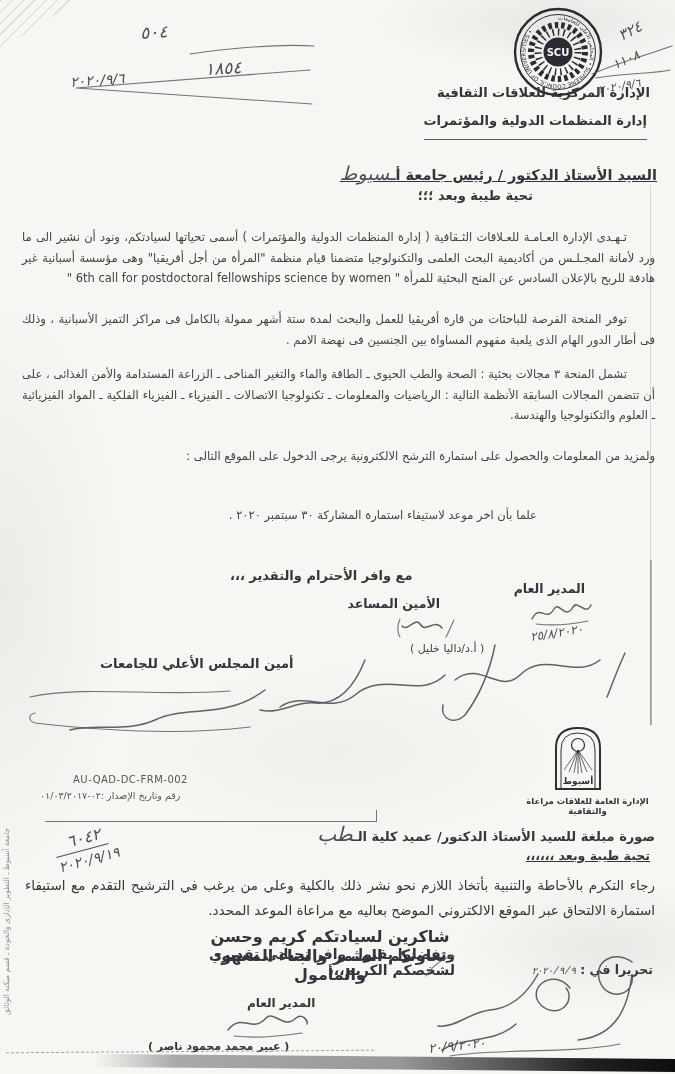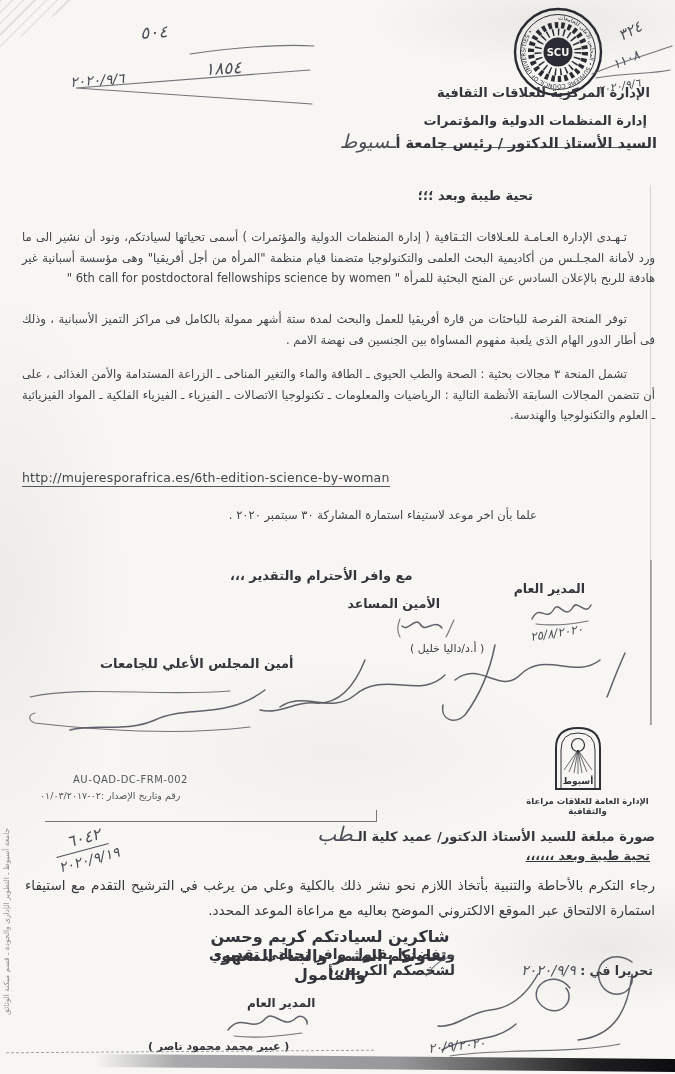--- a/index.html
+++ b/index.html
@@ -69,32 +69,32 @@
 
   <div class="abs hand ar" style="left:618px; top:22px; font-size:15px; transform:rotate(-28deg);">٣٢٤</div>
   <div class="abs hand ar" style="left:612px; top:52px; font-size:13px; transform:rotate(-24deg);">١١٠٨</div>
   <div class="abs hand ar" style="left:598px; top:80px; font-size:11px; transform:rotate(-10deg);">٢٠٢٠/٩/٦</div>
   <svg class="abs" style="left:590px; top:40px;" width="85" height="40" viewBox="0 0 85 40">
     <path class="scrawl-thin" d="M2,34 C30,22 60,14 82,6"></path>
     <path class="scrawl-thin" d="M6,38 C35,33 62,34 80,30"></path>
   </svg>
 
   <div class="abs ar bold" style="right:25px; top:85px; font-size:13px;">الإدارة المركزية للعلاقات الثقافية</div>
-  <div class="abs ar bold" style="right:28px; top:113px; font-size:13px; border-bottom:1px solid #5a5a62; padding-bottom:19px;">إدارة المنظمات الدولية والمؤتمرات</div>
+  <div class="abs ar bold" style="right:28px; top:113px; font-size:13px; border-bottom:1px solid #5a5a62; padding-bottom:11px;">إدارة المنظمات الدولية والمؤتمرات</div>
 
-  <div class="abs ar bold" style="right:18px; top:130px; font-size:14.5px;">
+  <div class="abs ar bold" style="right:18px; top:162px; font-size:14.5px;text-decoration:underline;">
     <span>السيد الأستاذ الدكتور /  رئيس جامعة أ</span><span class="hand" style="font-size:19px; font-weight:normal;">ـسيوط</span>
   </div>
 
   <div class="abs ar bold" style="right:142px; top:188px; font-size:13px;margin-left:37px;">تحية طيبة وبعد ؛؛؛</div>
 
   <div class="abs ar just" style="left:22px; right:20px; top:227px;">تـهـدى الإدارة العـامـة للعـلاقات الثـقافية ( إدارة المنظمات الدولية والمؤتمرات ) أسمى تحياتها لسيادتكم، ونود أن نشير الى ما ورد لأمانة المجـلـس من أكاديمية البحث العلمى والتكنولوجيا متضمنا قيام منظمة "المرأة من أجل أفريقيا" وهى مؤسسة أسبانية غير هادفة للربح بالإعلان السادس عن المنح البحثية للمرأة  " 6th call for postdoctoral fellowships science by women "</div>
   <div class="abs ar just" style="left:22px; right:20px; top:309px;">توفر المنحة الفرصة للباحثات من قارة أفريقيا للعمل والبحث لمدة ستة أشهر ممولة بالكامل فى مراكز التميز الأسبانية ، وذلك فى أطار الدور الهام الذى يلعبة مفهوم المساواة بين الجنسين فى نهضة الامم .</div>
   <div class="abs ar just" style="left:22px; right:20px; top:364px;">تشمل المنحة ٣ مجالات بحثية : الصحة والطب الحيوى ـ الطاقة والماء والتغير المناخى ـ الزراعة المستدامة والأمن الغذائى ، على أن تتضمن المجالات السابقة الأنظمة التالية : الرياضيات والمعلومات ـ تكنولوجيا الاتصالات ـ الفيزياء ـ الفيزياء الفلكية ـ المواد الفيزيائية ـ العلوم والتكنولوجيا والهندسة.</div>
-  <div class="abs url" style="left:22px; top:470px;">http://mujeresporafrica.es/6th-edition-science-by-woman</div>
+  <div class="abs ar" style="left:80px; right:20px; top:449px; font-size:11.5px; text-align:right; color:#42424a;">ولمزيد من المعلومات والحصول على استمارة الترشح الالكترونية  يرجى الدخول على الموقع التالى :</div>
   <div class="abs ar" style="right:138px; top:508px; font-size:11.5px; white-space:nowrap; color:#42424a;">علما بأن اخر موعد لاستيفاء استمارة المشاركة ٣٠ سبتمبر ٢٠٢٠ .</div>
 
   <div class="abs ar bold" style="left:230px; top:568px; font-size:13px;">مع وافر الأحترام والتقدير ،،،</div>
 
   <div class="abs ar bold" style="right:90px; top:581px; font-size:12.5px;">المدير العام</div>
   <svg class="abs" style="left:528px; top:597px;" width="66" height="30" viewBox="0 0 66 30">
     <path class="scrawl" d="M4,22 C12,6 18,26 26,12 C31,3 37,24 45,10 C50,2 57,20 63,8"></path>
     <path class="scrawl-thin" d="M8,27 C25,29 45,27 60,24"></path>
   </svg>
   <div class="abs hand ar" style="left:530px; top:626px; font-size:12px; transform:rotate(-9deg);">٢٥/٨/٢٠٢٠</div>
@@ -154,21 +154,21 @@
 
   <div class="abs ar bold" style="right:25px; top:848px; font-size:12.5px;text-decoration:underline;">تحية طيبة وبعد ،،،،،،</div>
 
   <div class="abs ar" style="left:25px; right:20px; top:873px; font-size:13.5px; line-height:25px; text-align:justify; color:#35353d;">رجاء التكرم بالأحاطة والتنبية بأتخاذ اللازم نحو نشر ذلك بالكلية وعلي من يرغب في الترشيح التقدم مع استيفاء استمارة الالتحاق عبر الموقع الالكتروني الموضح بعاليه مع مراعاة الموعد المحدد.</div>
 
   <div class="abs ar bold" style="left:190px; top:927px; width:280px; font-size:16px; text-align:center;">شاكرين لسيادتكم كريم وحسن تعاونكم المثمر والبناء المعهود والمأمول</div>
   <div class="abs ar bold" style="left:205px; top:946px; width:250px; font-size:14px; text-align:right;">وتفضلوا بقبول وافر تحياتي تقديري لشخصكم الكريم،،،</div>
 
   <div class="abs ar" style="right:22px; top:962px; font-size:12.5px; font-weight:bold; color:#36363e;">
     <span>تحريرا في :</span>
-    <span class="hand" style="font-size:14px; font-weight:normal;">٢٠٢٠/٩/٩</span>
+    <span class="hand" style="font-size:10px; font-weight:normal;font-family:Liberation Mono, monospace;">٢٠٢٠/٩/٩</span>
   </div>
 
   <div class="abs ar bold" style="left:247px; top:996px; font-size:12px;">المدير العام</div>
   <svg class="abs" style="left:222px; top:1008px;" width="90" height="32" viewBox="0 0 90 32">
     <path class="scrawl" d="M6,22 C20,4 30,26 44,10 C52,2 62,22 74,10 C80,5 86,12 85,16"></path>
     <path class="scrawl-thin" d="M12,28 C35,31 60,28 80,25"></path>
   </svg>
   <div class="abs ar bold" style="left:148px; top:1040px; font-size:11px;">( عبير محمد محمود ناصر )</div>
 
   <svg class="abs" style="left:420px; top:948px;" width="245" height="118" viewBox="0 0 245 118">

